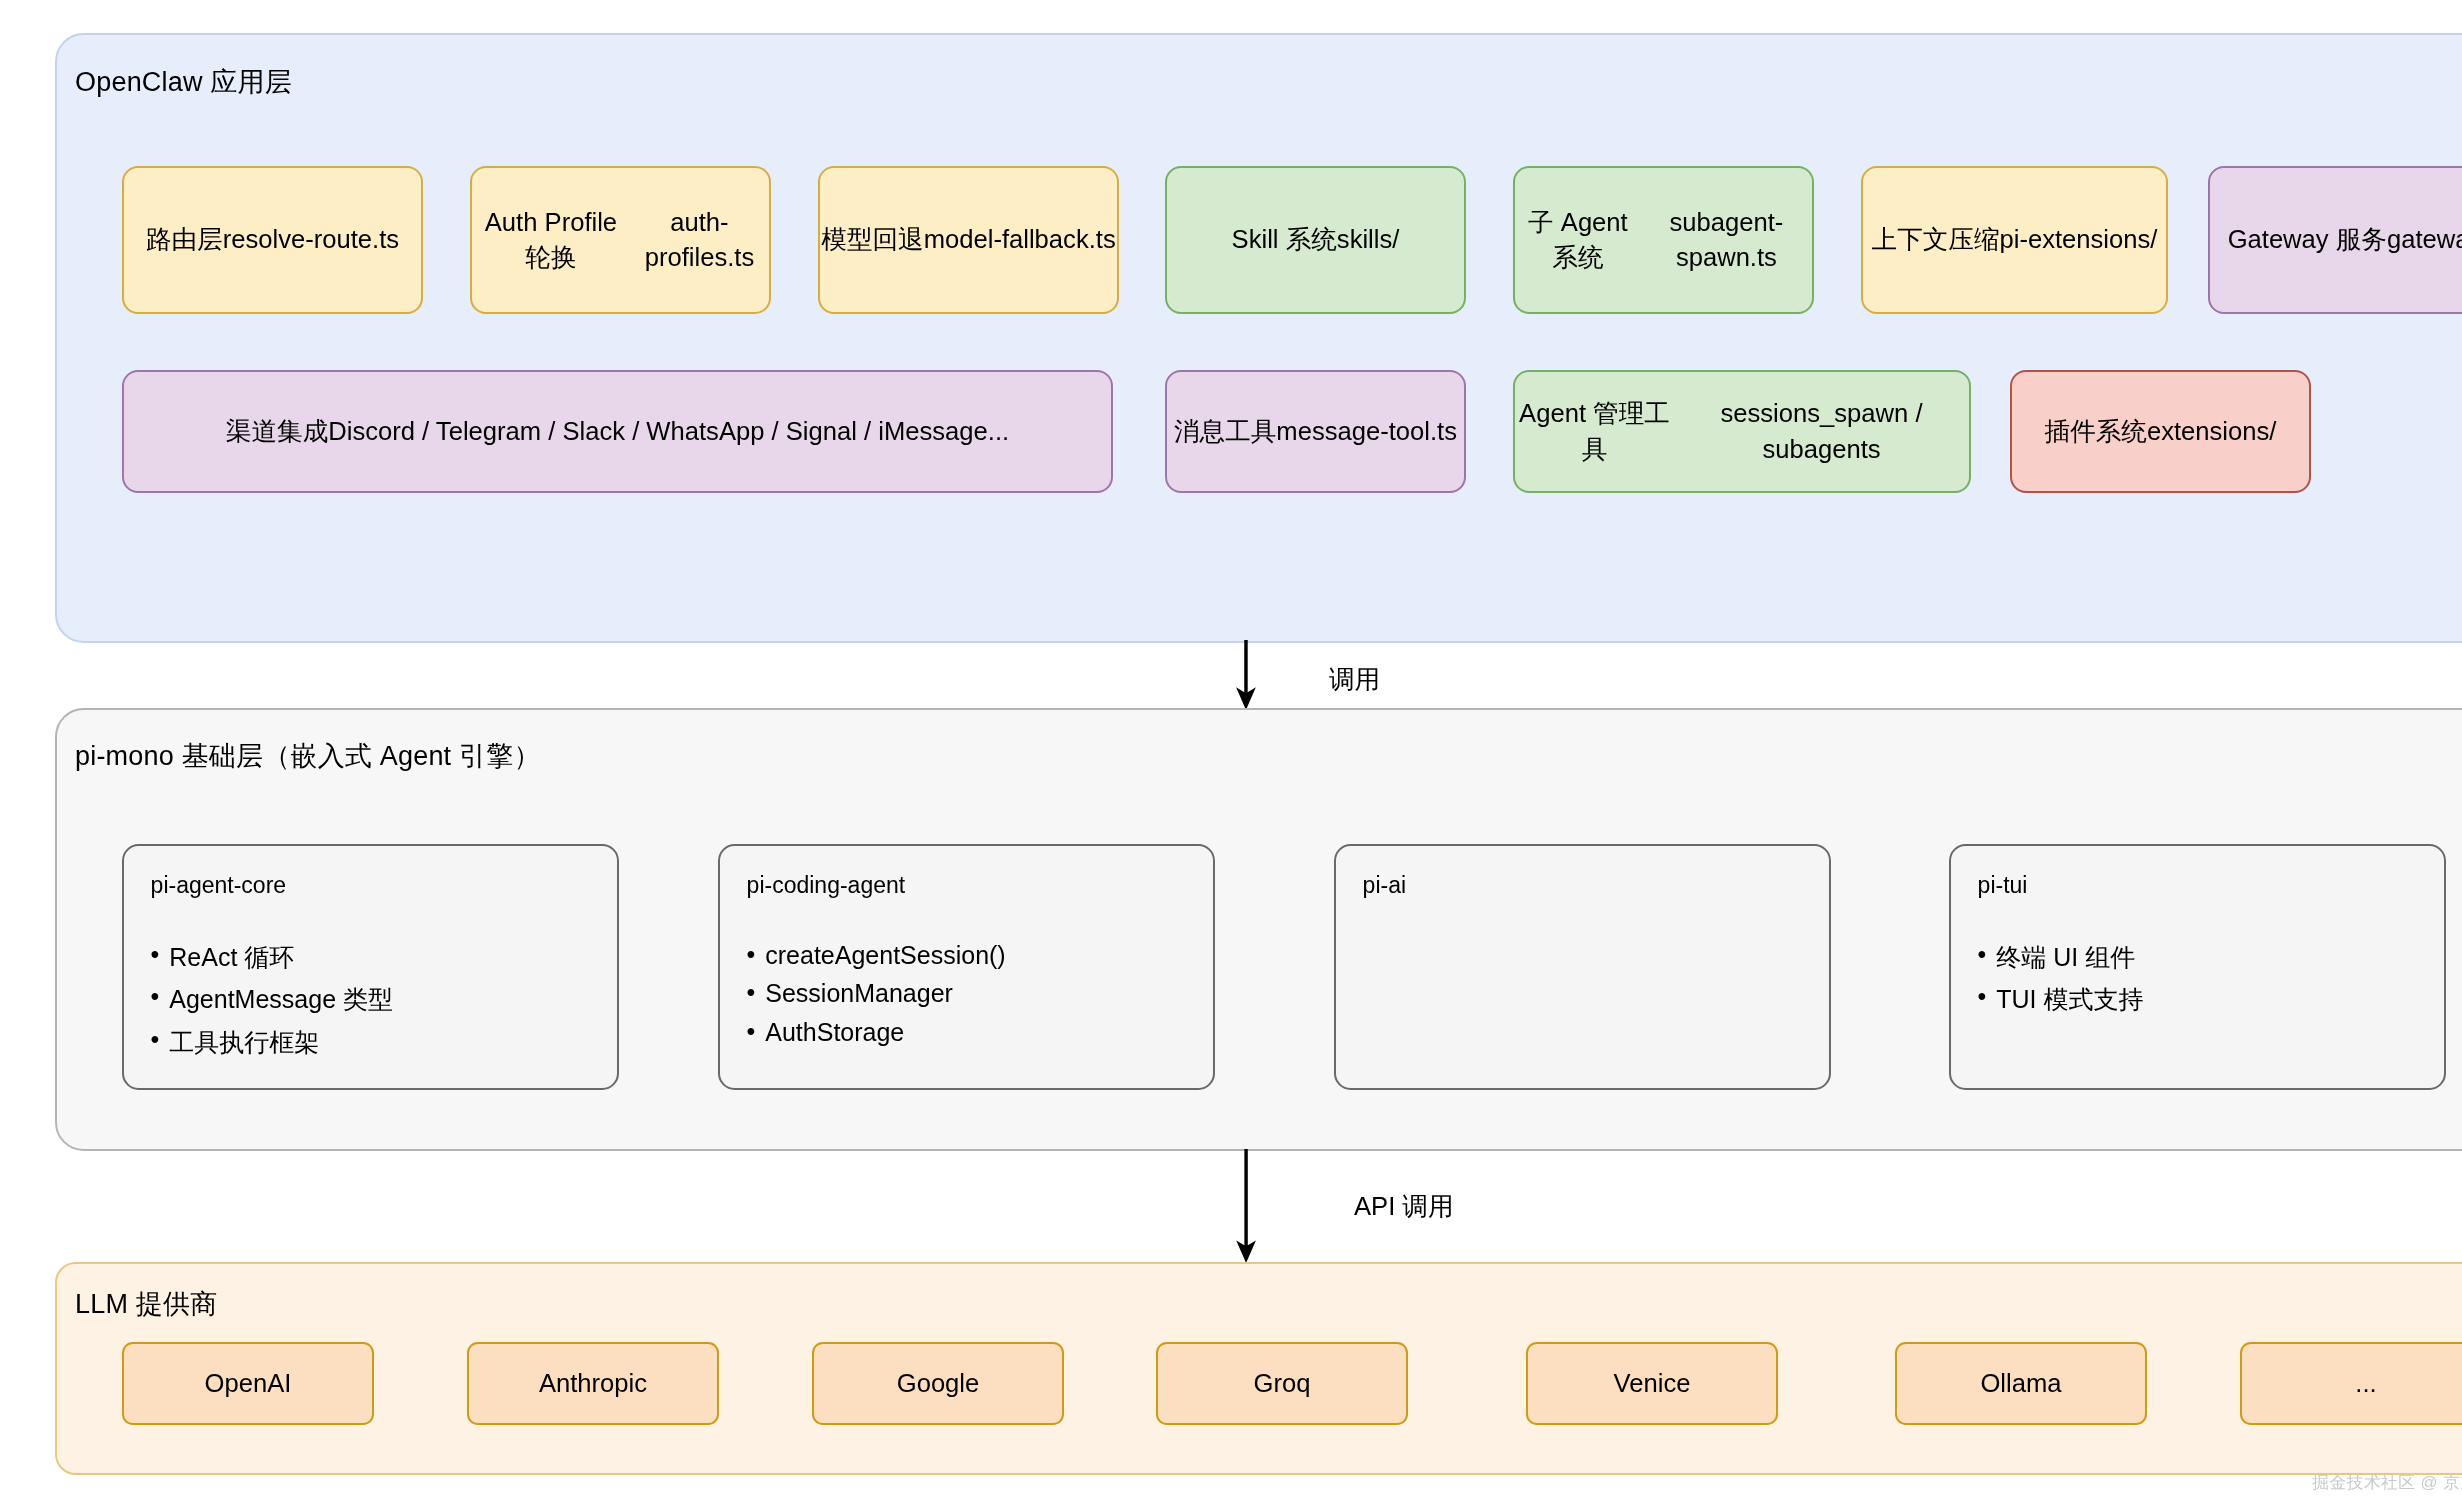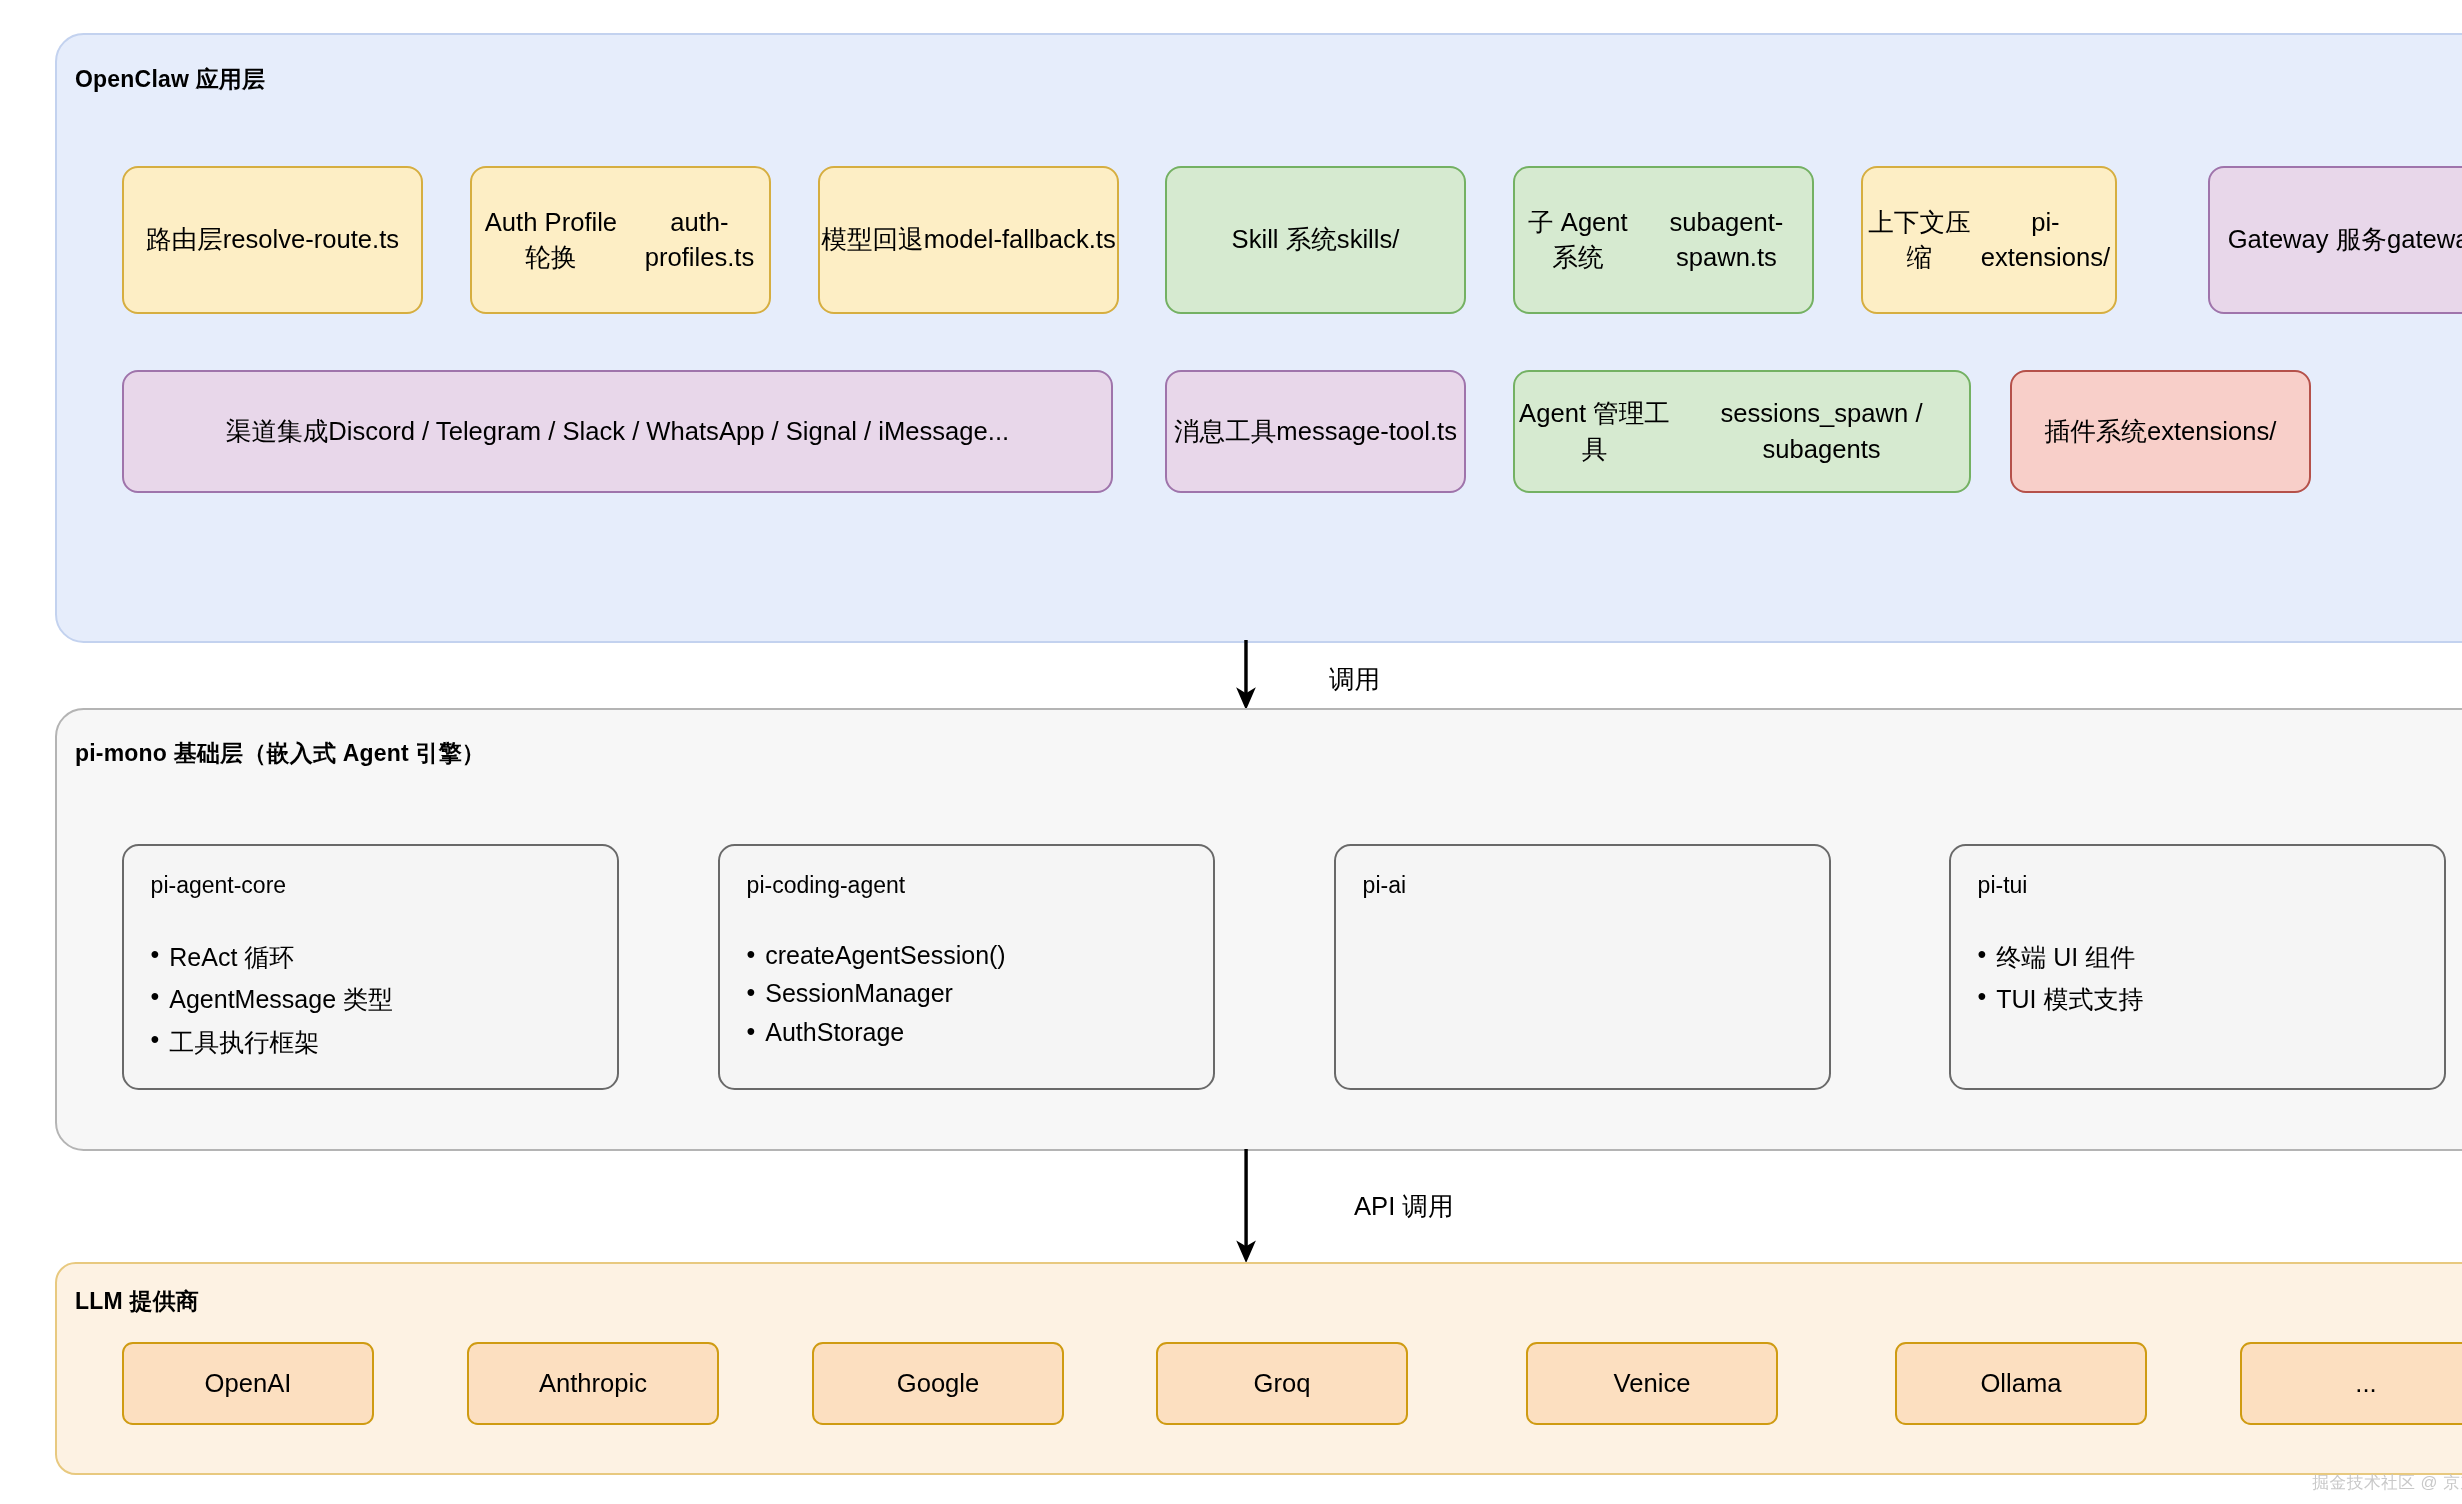--- a/index.html
+++ b/index.html
@@ -23,22 +23,22 @@
   }
 
   
   .layer {
     position: absolute;
     box-sizing: border-box;
     border-radius: 28.6px;
   }
   .layer-title {
     position: absolute;
-    font-weight: bold;
-    font-size: 23px;
+    font-weight: normal;
+    font-size: 27px;
     letter-spacing: 0.2px;
     white-space: nowrap;
   }
 
   #layer-app {
     left: 55px;
     top: 32.5px;
     width: 2456px;
     height: 610px;
     background: #e6edfb;
@@ -89,21 +89,21 @@
   .n-red    { background: #f8cfc9; border: 2.5px solid #b5514a; }
   .n-gray   { background: #f5f5f5; border: 2.5px solid #696969; border-radius: 16.7px; }
 
   
   .row1 { top: 166px; height: 148px; }
   #n-route    { left: 122px;  width: 301px; }
   #n-auth     { left: 470px;  width: 301px; }
   #n-fallback { left: 818px; width: 301px; }
   #n-skill    { left: 1165px; width: 301px; }
   #n-subagent { left: 1513px; width: 301px; }
-  #n-ctx      { left: 1861px; width: 256px; }
+  #n-ctx      { left: 1861px; width: 307px; text-align: right; }
   #n-gateway  { left: 2208px; width: 301px; }
 
   
   .row2 { top: 370px; height: 123px; }
   #n-channels { left: 122px;  width: 991px; }
   #n-msgtool  { left: 1165px; width: 301px; }
   #n-agenttool{ left: 1513px; width: 458px; }
   #n-plugin   { left: 2010px; width: 301px; }
 
   

